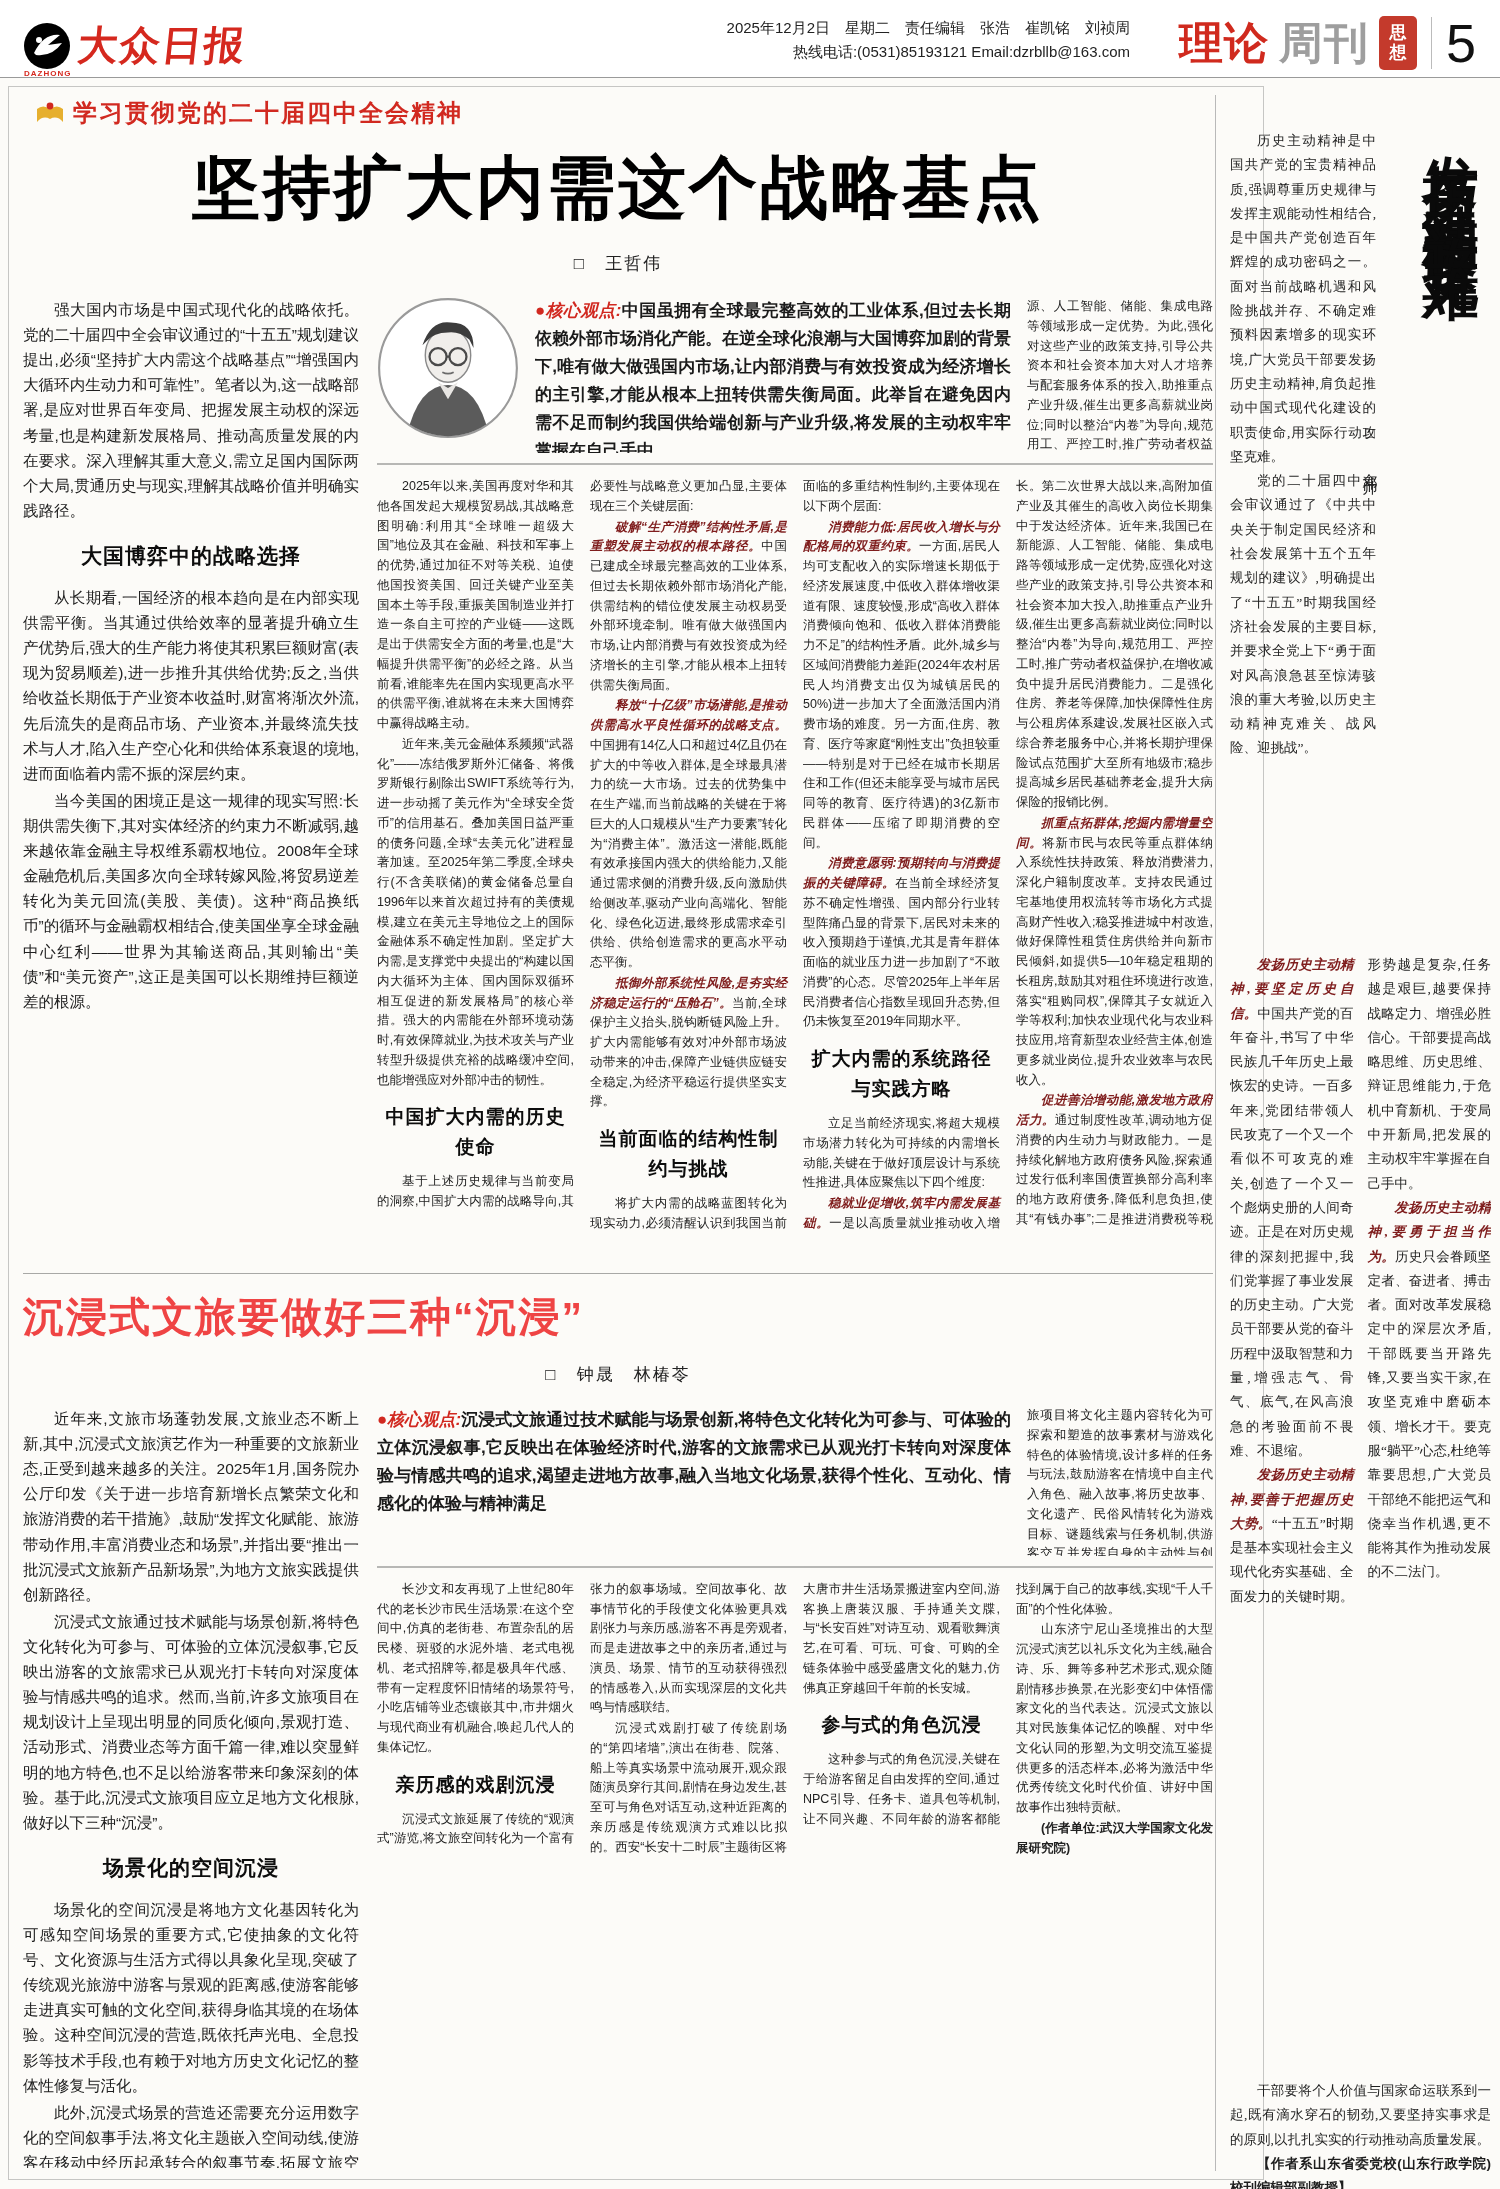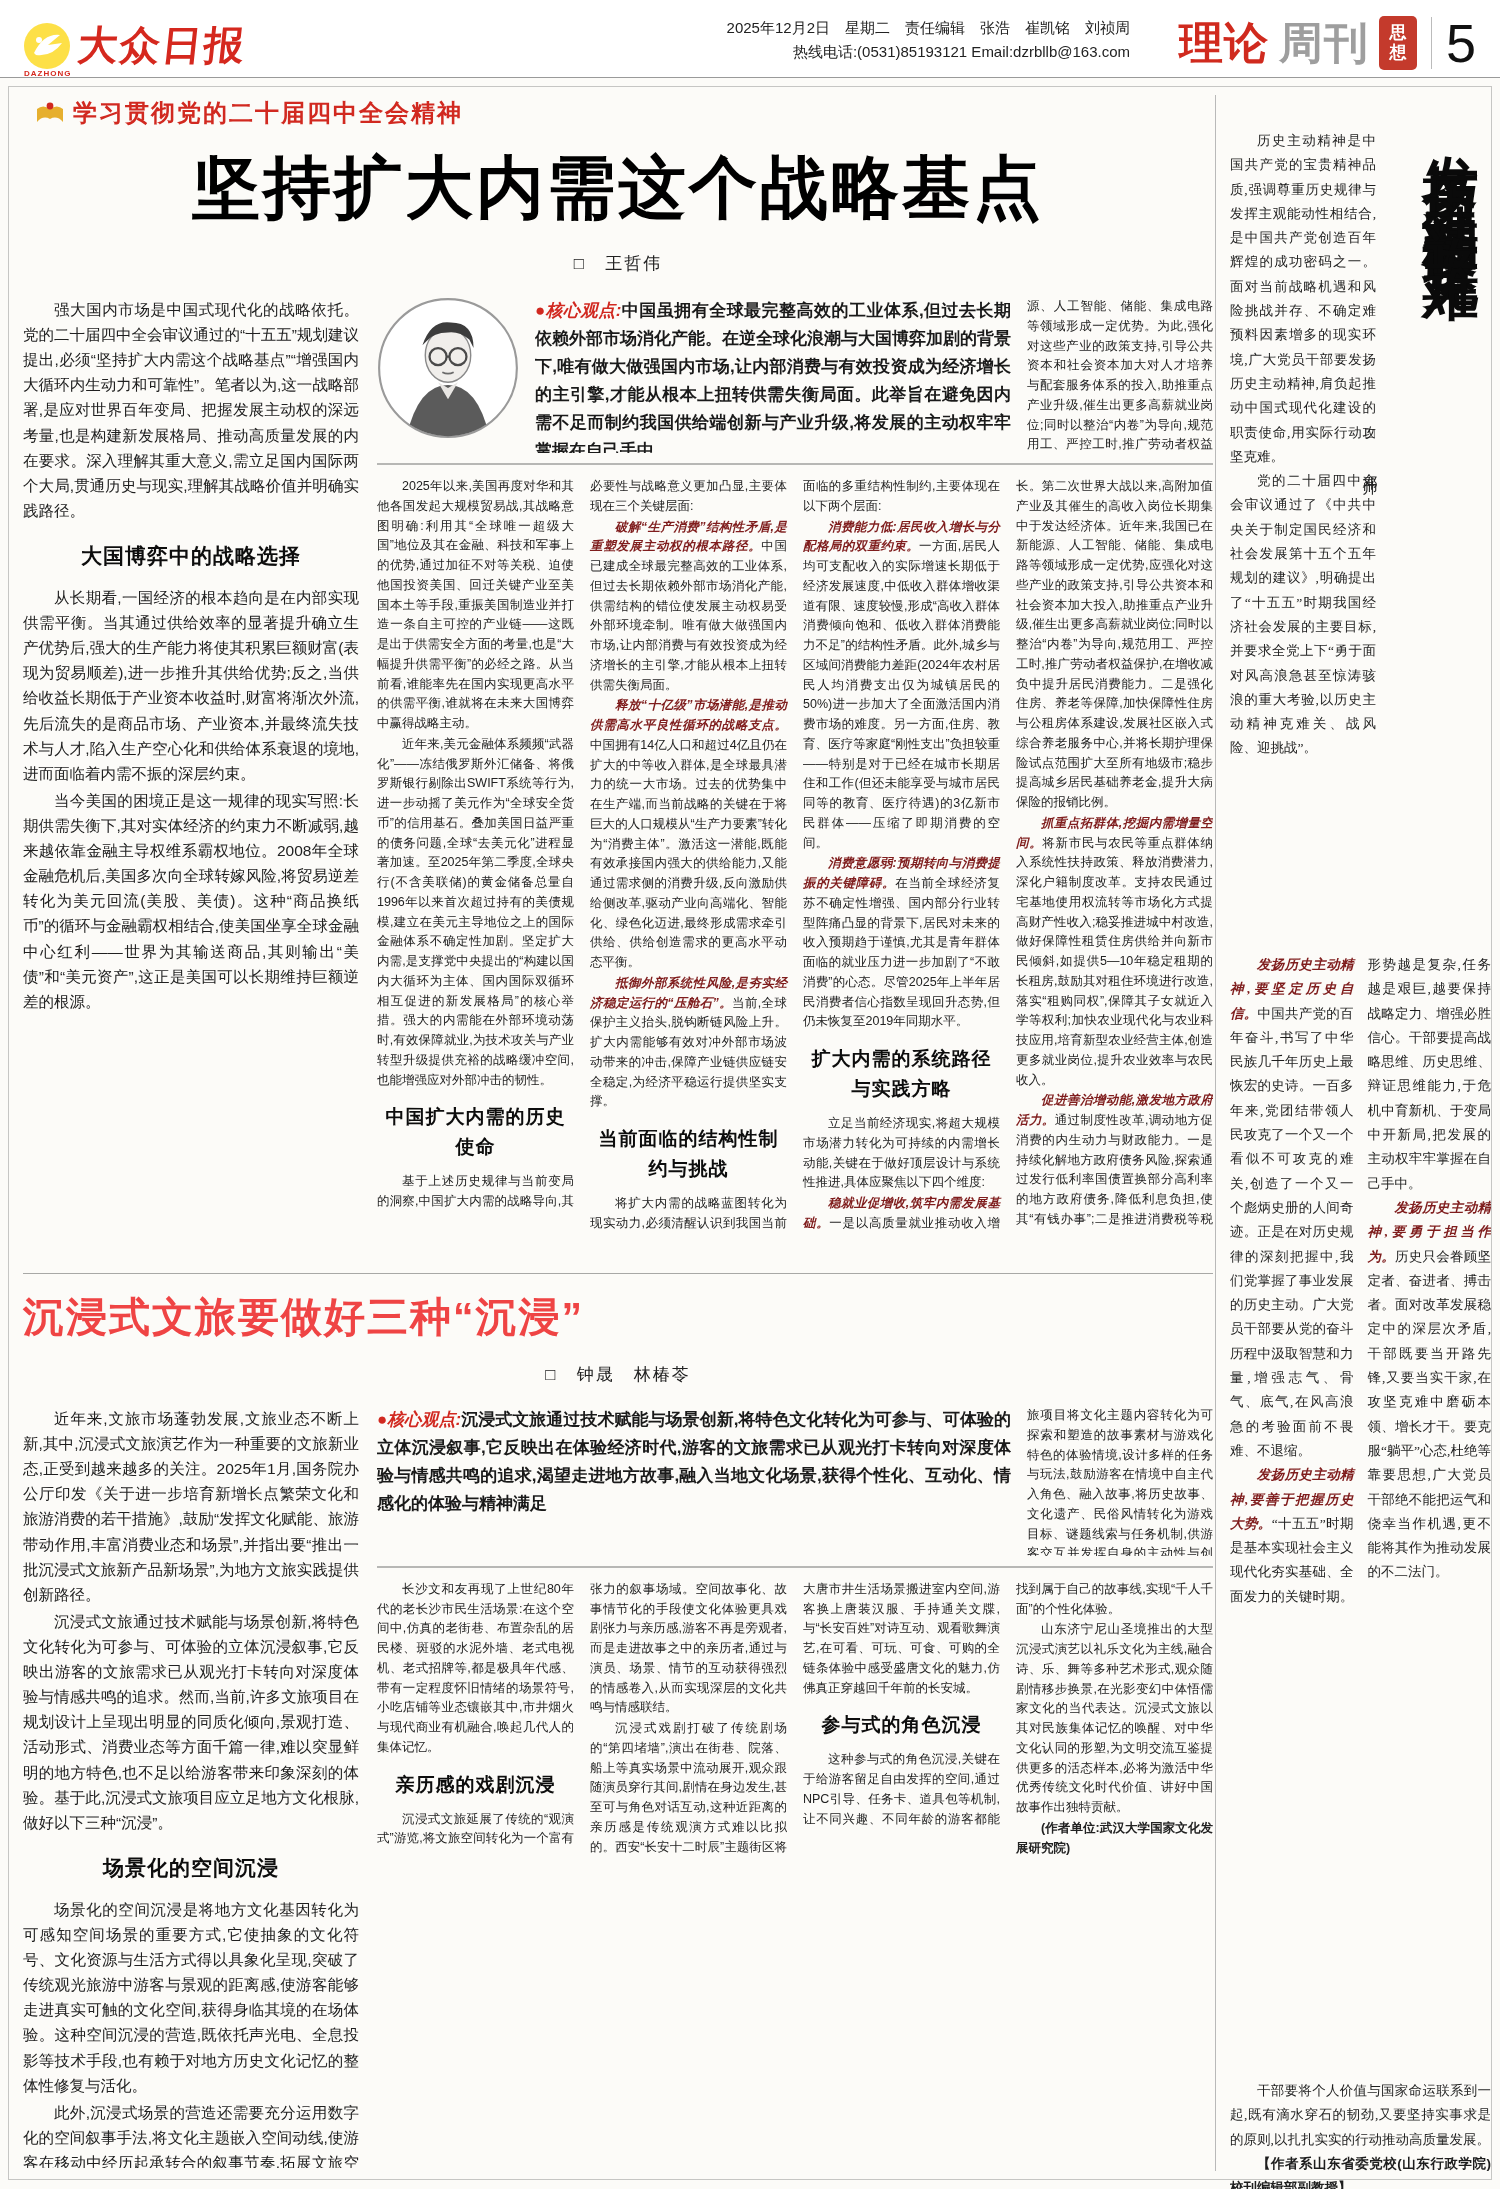--- a/index.html
+++ b/index.html
@@ -5,32 +5,32 @@
   * { margin:0; padding:0; box-sizing:border-box; }
   html,body { background:#e9e7e2; }
   .page {
     position:relative; width:1500px; height:2189px; margin:0 auto;
     background:#fcfbf8; color:#1c1c1c; overflow:hidden;
     font-family:"Liberation Sans","DejaVu Sans",sans-serif;
   }
   
   .hdr { position:absolute; left:0; top:0; width:1500px; height:78px; background:#fff; border-bottom:1px solid #9a9a9a; }
   .masthead { position:absolute; left:24px; top:18px; display:flex; align-items:center; gap:8px; }
-  .logo-circ { width:46px; height:46px; border-radius:50%; background:#fde047; position:relative; }
+  .logo-circ { width:46px; height:46px; border-radius:50%; background:#000000; position:relative; }
   .logo-en { position:absolute; left:0; top:46px; width:46px; text-align:center; font-size:8px; font-weight:bold; color:#d5281e; letter-spacing:1px; }
   .paper-name { font-family:"Liberation Serif","DejaVu Serif",serif; font-size:40px; font-weight:bold; color:#d5281e; transform:skewX(-6deg); letter-spacing:2px; }
   .hdr-info { position:absolute; right:370px; top:16px; text-align:right; font-size:15px; color:#222; line-height:1.6; }
   .sec-title { position:absolute; right:24px; top:12px; display:flex; align-items:center; gap:10px; }
   .sec-red { font-size:44px; font-weight:900; color:#d02a1e; letter-spacing:1px; }
   .sec-gray { font-size:44px; font-weight:900; color:#9e9e9e; letter-spacing:1px; }
   .seal { width:38px; height:54px; background:#c43a2c; border-radius:5px; color:#fff; font-size:17px; font-weight:bold; display:flex; flex-direction:column; align-items:center; justify-content:center; line-height:1.2; }
   .sec-div { width:1px; height:52px; background:#bbb; margin:0 4px; }
   .page-no { font-size:54px; color:#111; font-weight:400; }
   
-  .frame { position:absolute; left:8px; top:86px; width:1484px; height:2094px; border:1px solid #c6c6c4; background:#fcfbf8; }
+  .frame { position:absolute; left:8px; top:86px; width:1256px; height:2094px; border:1px solid #c6c6c4; background:#fcfbf8; }
   .main-area { position:absolute; left:14px; top:0; width:1190px; height:2092px; }
   .right-strip { position:absolute; left:1206px; top:8px; width:276px; height:2076px; border-left:1px solid #b9b9b9; padding-left:14px;
                  font-family:"Liberation Serif","DejaVu Serif",serif; }
   
   .banner { display:flex; align-items:center; gap:8px; margin:10px 0 0 12px; }
   .banner-text { font-size:24px; font-weight:900; color:#d12920; letter-spacing:2px; }
   .a1-headline { margin-top:14px; text-align:center; font-size:68px; font-weight:900; color:#000; letter-spacing:3px; font-family:"Liberation Sans","DejaVu Sans",sans-serif; }
   .byline { text-align:center; font-size:17px; color:#222; margin-top:18px; letter-spacing:2px; }
   .a1-body { display:flex; gap:18px; margin-top:22px; height:964px; }
   .colwide { width:336px; flex:none; font-size:15.5px; line-height:1.62; color:#202020; overflow:hidden; }

